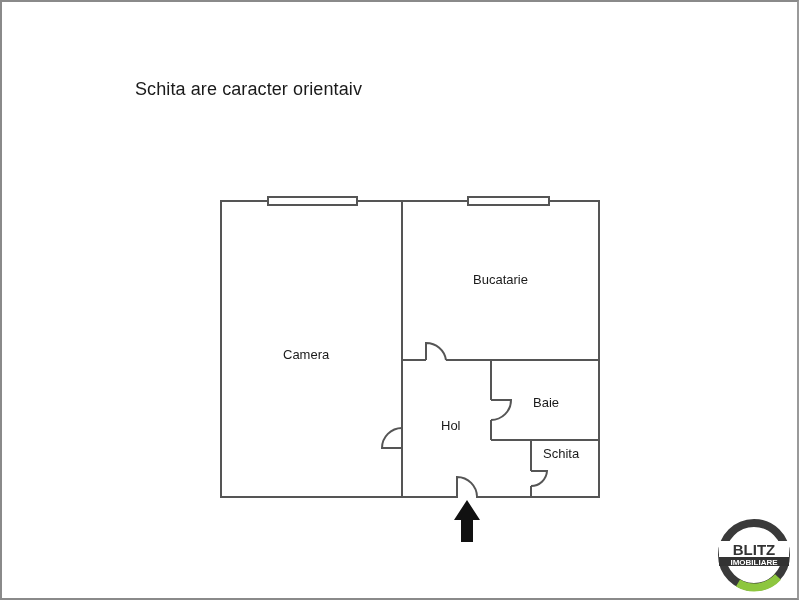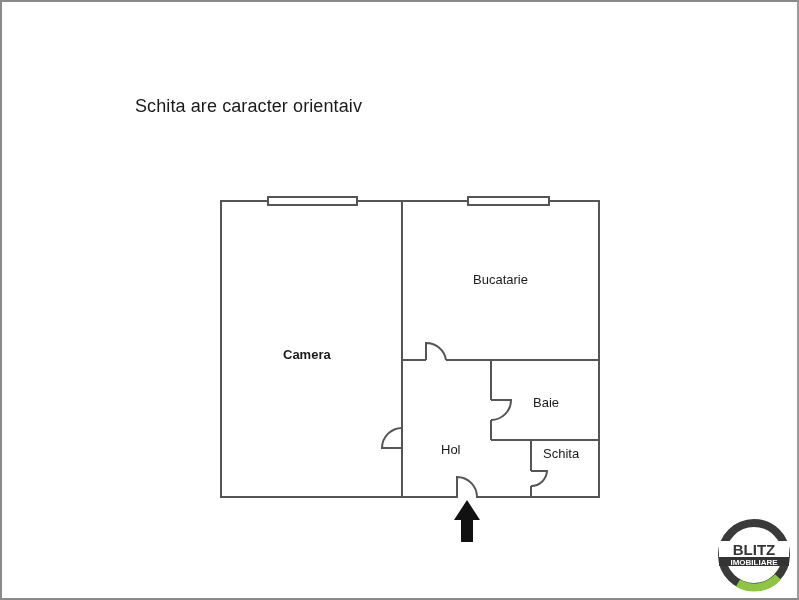--- a/index.html
+++ b/index.html
@@ -1,18 +1,18 @@
 <!DOCTYPE html>
 <html><head>
 <meta charset="utf-8">
 <style>
   html, body { margin: 0; padding: 0; background: #fff; }
   body { width: 799px; height: 600px; position: relative; overflow: hidden; font-family: "Liberation Sans", sans-serif; }
   .frame { position: absolute; left: 0; top: 0; width: 795px; height: 596px; border: 2px solid #8a8a8a; border-right-color: #9a9a9a; }
-  .note { position: absolute; left: 135px; top: 96px; font-size: 18px; color: #1a1a1a; letter-spacing: 0.1px; }
+  .note { position: absolute; left: 135px; top: 79px; font-size: 18px; color: #1a1a1a; letter-spacing: 0.1px; }
   svg.plan { position: absolute; left: 0; top: 0; }
   .lbl { position: absolute; font-size: 13px; color: #1a1a1a; }
   .logo { position: absolute; left: 716px; top: 517px; width: 76px; height: 76px; }
 </style>
 </head>
 <body>
 
 <div class="frame"></div>
 
 <div class="note">Schita are caracter orientaiv</div>
@@ -45,23 +45,23 @@
 
     <line x1="221" y1="497" x2="457" y2="497" stroke="none"></line>
     <path d="M457 497 L457 477 A20 20 0 0 1 477 497"></path>
   </g>
 
   <line x1="458" y1="497" x2="476" y2="497" stroke="#fff" stroke-width="3"></line>
 
   <path d="M467 500 L480 520 L473 520 L473 542 L461 542 L461 520 L454 520 Z" fill="#111"></path>
 </svg>
 
-<div class="lbl" style="left:283px;top:347px;font-weight:bold;">Camera</div>
+<div class="lbl" style="left:283px;top:347px;">Camera</div>
 <div class="lbl" style="left:473px;top:272px;">Bucatarie</div>
-<div class="lbl" style="left:441px;top:442px;">Hol</div>
+<div class="lbl" style="left:441px;top:418px;">Hol</div>
 <div class="lbl" style="left:533px;top:395px;text-align:right;">Baie</div>
 <div class="lbl" style="left:543px;top:446px;">Schita</div>
 
 <svg class="logo" viewBox="0 0 76 76">
   <circle cx="38" cy="38" r="32" fill="none" stroke="#3a3a3a" stroke-width="8"></circle>
   <path d="M22 66 A32 32 0 0 0 62 60" fill="none" stroke="#8dc63f" stroke-width="8"></path>
   <rect x="3" y="24" width="70" height="22" fill="#fff"></rect>
   <text x="38" y="38" text-anchor="middle" font-family="Liberation Sans, sans-serif" font-weight="bold" font-size="15" fill="#333">BLITZ</text>
   <rect x="3" y="40" width="70" height="9" fill="#333"></rect>
   <text x="38" y="47.5" text-anchor="middle" font-family="Liberation Sans, sans-serif" font-weight="bold" font-size="8" fill="#fff">IMOBILIARE</text>

